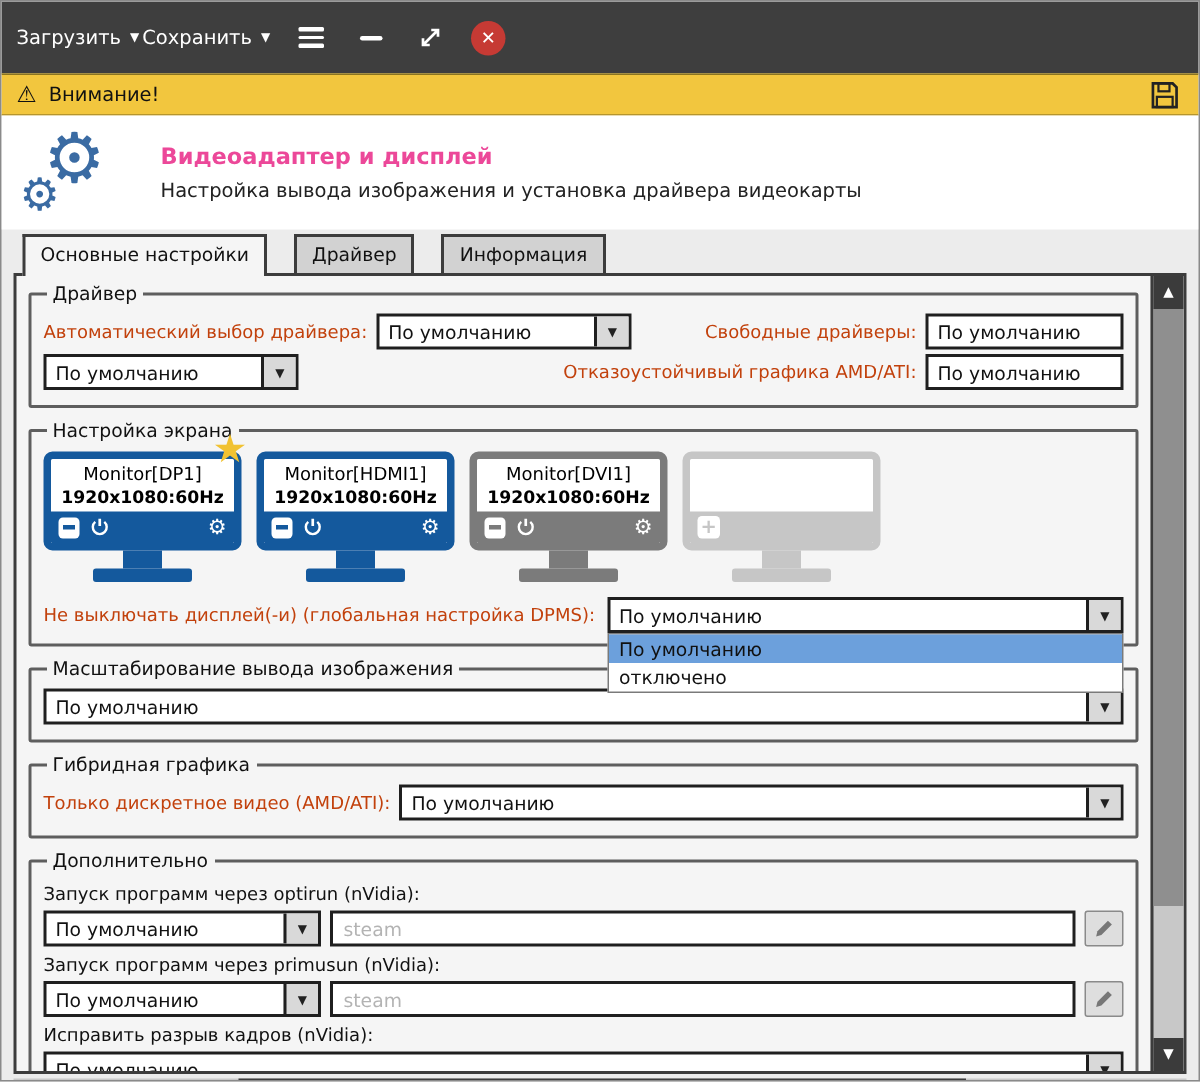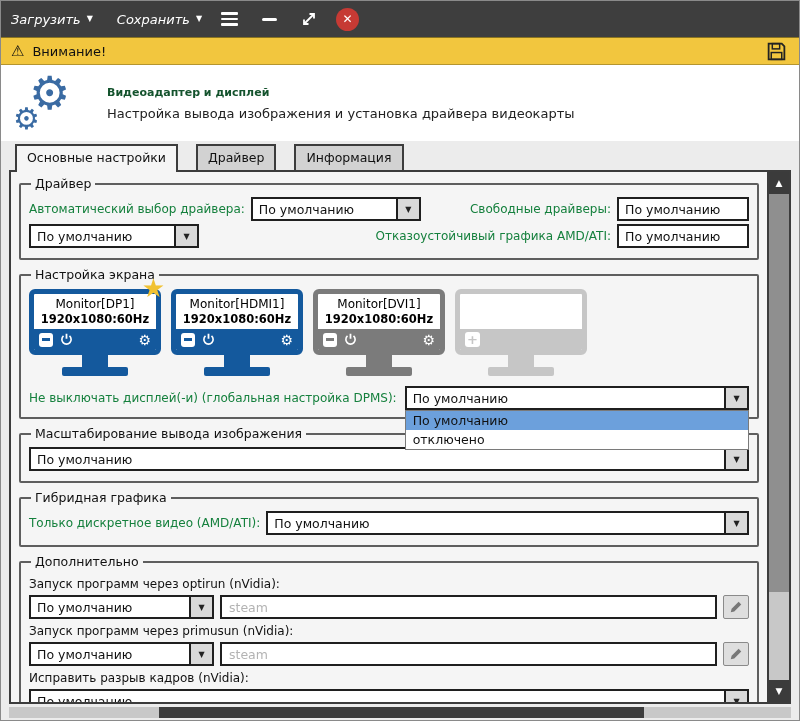--- a/index.html
+++ b/index.html
@@ -1,21 +1,21 @@
 <!DOCTYPE html>
 <html><head>
 <meta charset="utf-8">
 <style>
   * { box-sizing: border-box; margin: 0; padding: 0; }
   html,body { width:800px; height:721px; }
   body { font-family:"DejaVu Sans", sans-serif; background:#8f8f8f; }
   .window { width:800px; height:721px; background:#ececec; border:1px solid #8a8a8a; overflow:hidden; position:relative; }
 
   
-  .titlebar { height:36px; background:#3e3e3e; display:flex; align-items:center; padding:0 10px; gap:24px; color:#fff;font-style:italic; }
+  .titlebar { height:48px; background:#3e3e3e; display:flex; align-items:center; padding:0 10px; gap:2px; color:#fff; }
   .tb-btn { display:flex; align-items:center; gap:6px; font-size:13px; color:#fff; cursor:pointer; white-space:nowrap; }
   .caret { font-size:8px; line-height:1; }
   .tb-title { flex:1; text-align:center; font-size:13px; font-weight:bold; white-space:nowrap; overflow:hidden; }
   .tb-right { display:flex; align-items:center; gap:14px; }
   .icon-btn { width:26px; height:24px; display:flex; align-items:center; justify-content:center; cursor:pointer; }
   .hamburger { display:flex; flex-direction:column; gap:3px; }
   .hamburger i { display:block; width:17px; height:2.5px; background:#fff; border-radius:1px; }
   .min-bar { width:15px; height:3px; background:#fff; border-radius:1.5px; }
   .close-btn { width:23px; height:23px; border-radius:50%; background:#c63a34; color:#fff; display:flex; align-items:center; justify-content:center; font-size:12px; font-weight:bold; cursor:pointer; }
 
@@ -23,36 +23,36 @@
   .warnbar { height:28px; background:#f2c63e; border-top:1px solid #8a7420; border-bottom:1px solid #b5952e; display:flex; align-items:center; gap:8px; padding:0 10px; font-size:13px; color:#111; }
   .warn-icon { font-size:15px; line-height:1; color:#111; }
   .warn-spacer { flex:1; }
   .floppy-btn { width:26px; height:24px; display:flex; align-items:center; justify-content:center; cursor:pointer; }
 
   
   .header { height:76px; background:#ffffff; display:flex; align-items:center; gap:16px; padding:6px 12px; }
   .gears { width:78px; height:62px; position:relative; color:#3a6ba3; flex:0 0 78px; }
   .gear-big { position:absolute; font-size:46px; line-height:1; top:-2px; left:16px; }
   .gear-small { position:absolute; font-size:30px; line-height:1; bottom:0px; left:0px; }
-  .h-title { font-size:11px; font-weight:bold; color:#14532d; margin-bottom:7px; }
+  .h-title { font-size:15px; font-weight:bold; color:#ec4899; margin-bottom:7px; }
   .h-sub { font-size:13px; color:#222; }
 
   
   .tabs { display:flex; gap:18px; padding:0 14px; margin-top:3px; height:26px; position:relative; z-index:5; }
   .tab { font-size:12.5px; color:#111; background:#d2d2d2; border:2px solid #3c3c3c; border-bottom:none; padding:4px 10px 3px; cursor:pointer; white-space:nowrap; }
   .tab.active { background:#f5f5f5; margin-bottom:-2px; padding-bottom:5px; }
 
   
   .panel { margin:0 8px; height:534px; border:2px solid #3c3c3c; background:#f5f5f5; display:flex; }
   .content { flex:1; padding:4px 8px 0; overflow:hidden; }
 
   fieldset.fs { border:2px solid #5e5e5e; border-radius:2px; padding:3px 8px 7px; margin-bottom:7px; }
   legend { font-size:12.5px; color:#111; padding:0 4px; margin-left:2px; }
 
-  .lbl { font-size:12px; color:#15803d; white-space:nowrap; }
+  .lbl { font-size:12px; color:#c2410c; white-space:nowrap; }
   .push { margin-left:auto; }
 
   .row { display:flex; align-items:center; gap:6px; margin:3px 0; }
 
   .select { display:flex; align-items:stretch; border:2px solid #1f1f1f; background:#fff; height:24px; font-size:12.5px; color:#111; cursor:pointer; }
   .select .val { flex:1; display:flex; align-items:center; padding:0 6px; white-space:nowrap; overflow:hidden; }
   .select .btn { width:23px; background:#d9d9d9; border-left:2px solid #1f1f1f; display:flex; align-items:center; justify-content:center; font-size:8px; color:#222; flex:0 0 23px; }
   .w170 { width:170px; flex:0 0 170px; }
   .w132 { width:132px; flex:0 0 132px; }
   .w185 { width:185px; flex:0 0 185px; }

